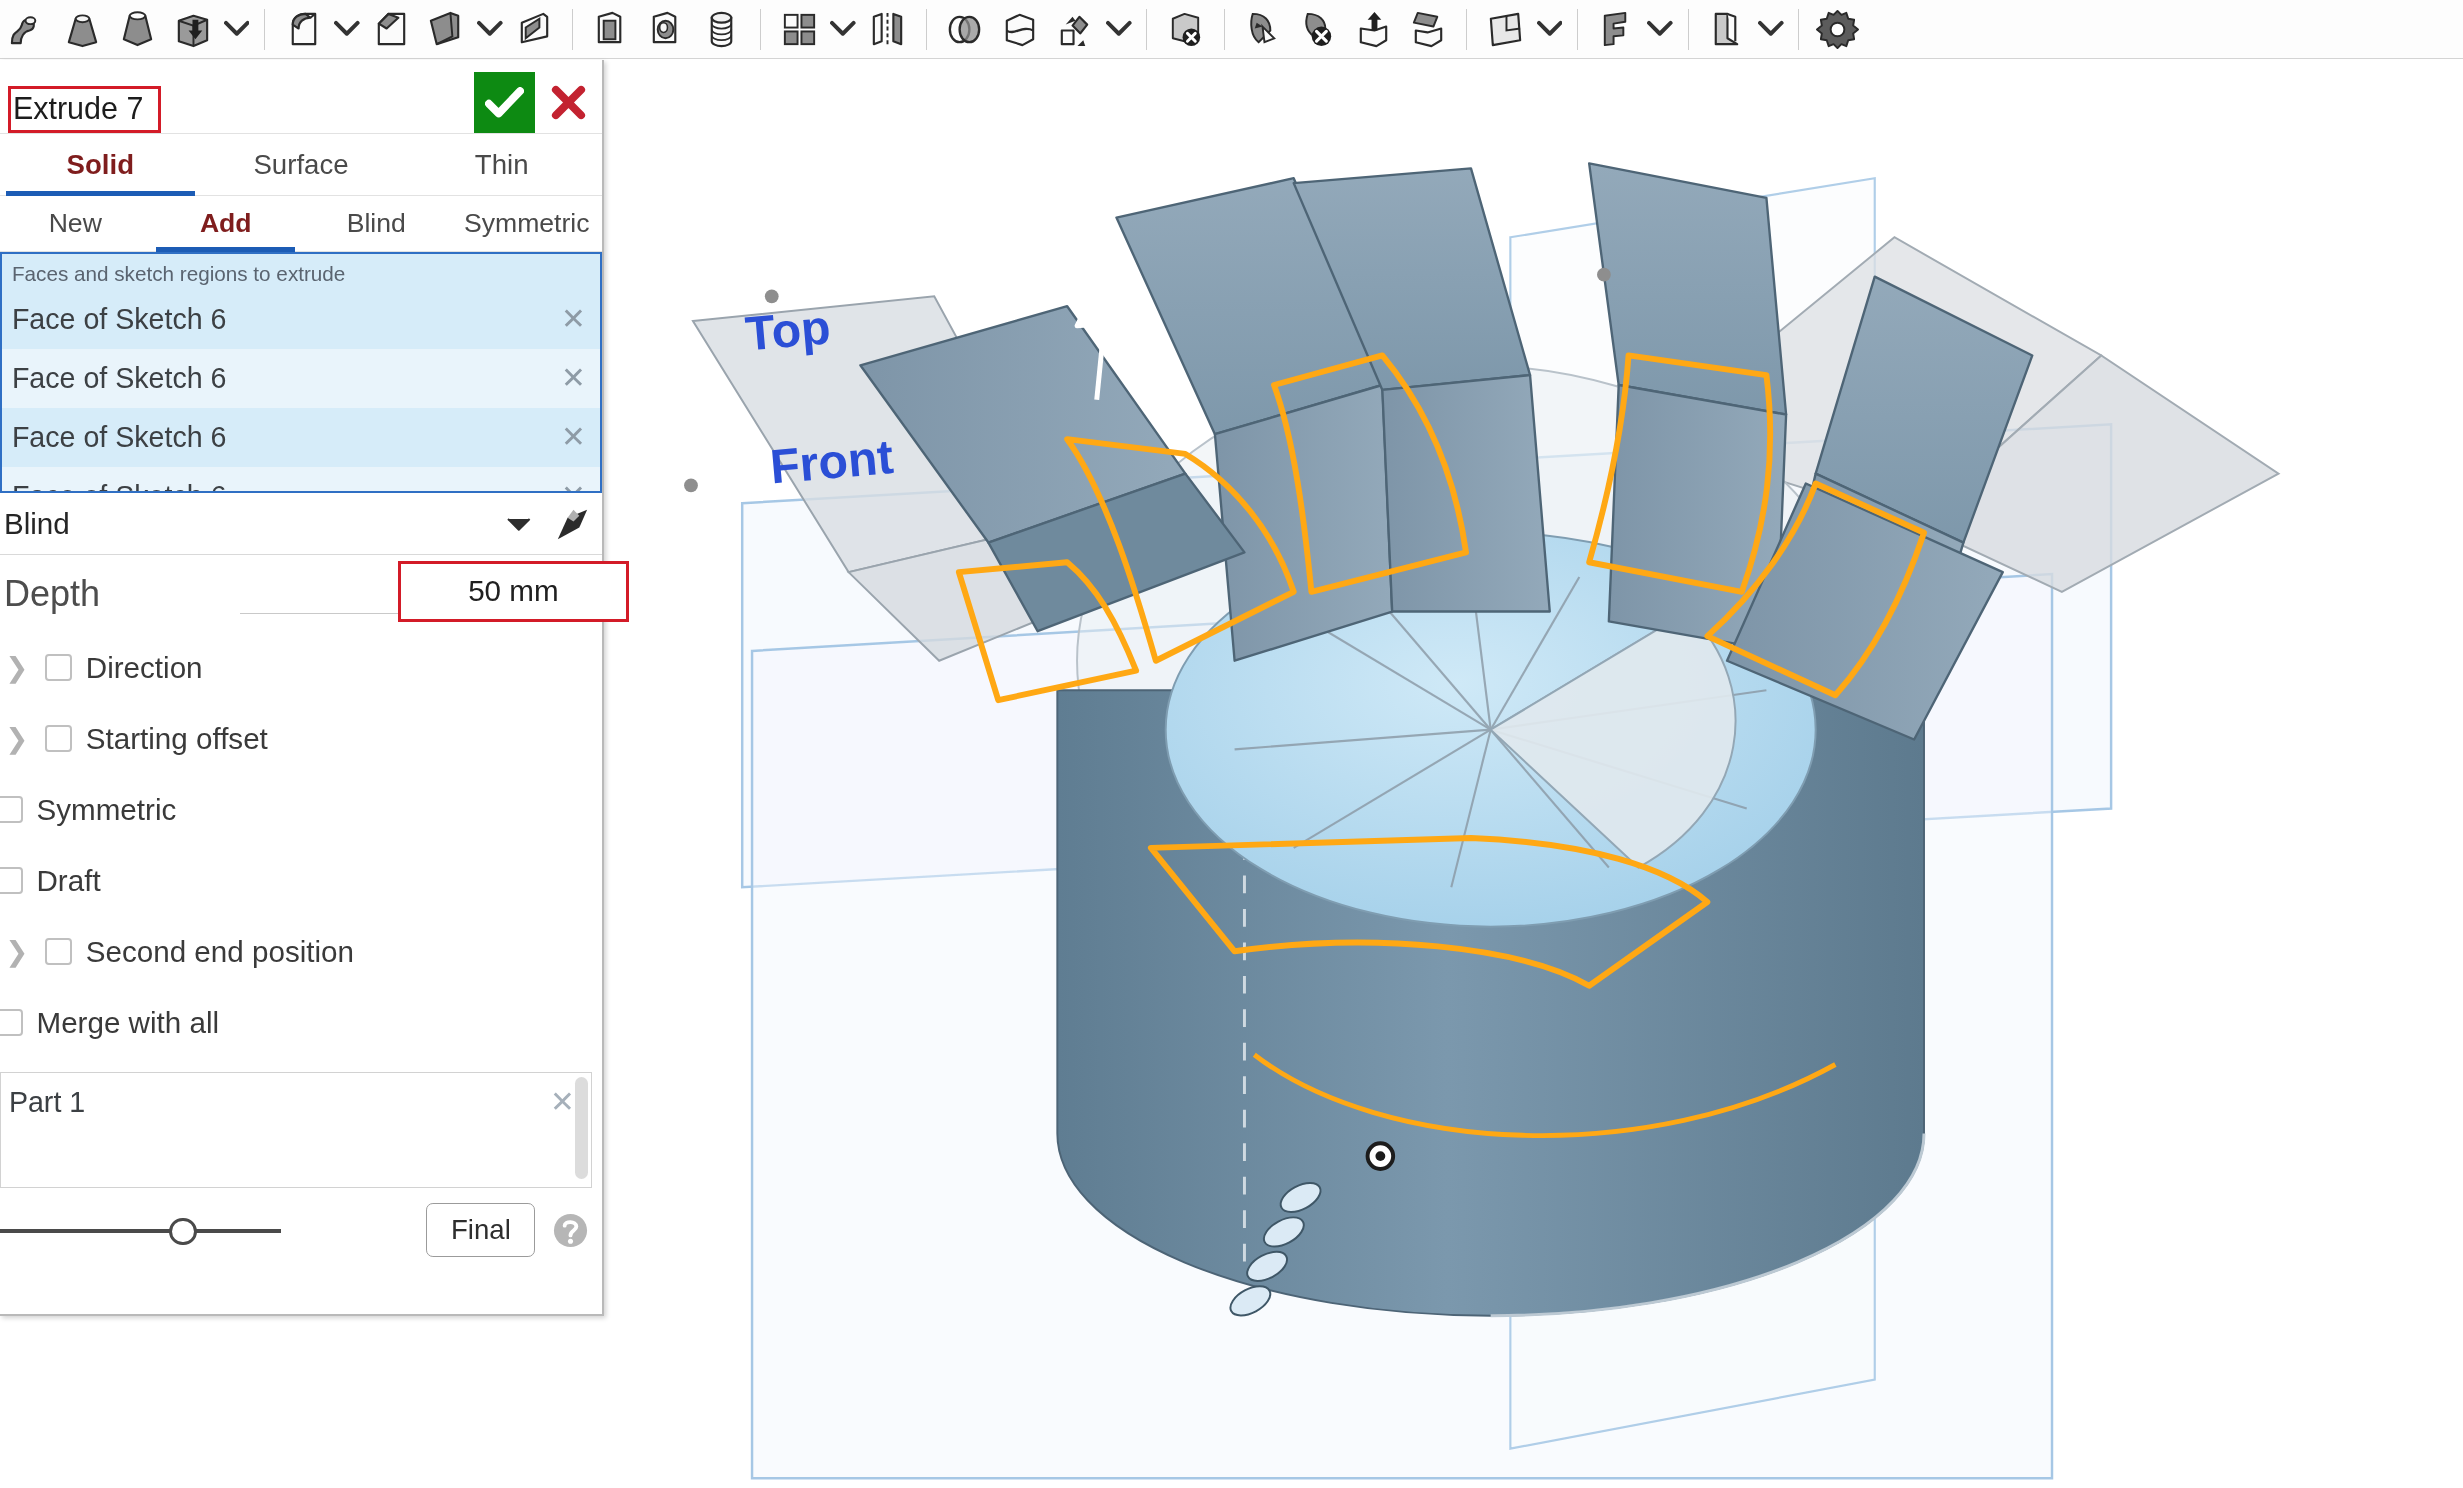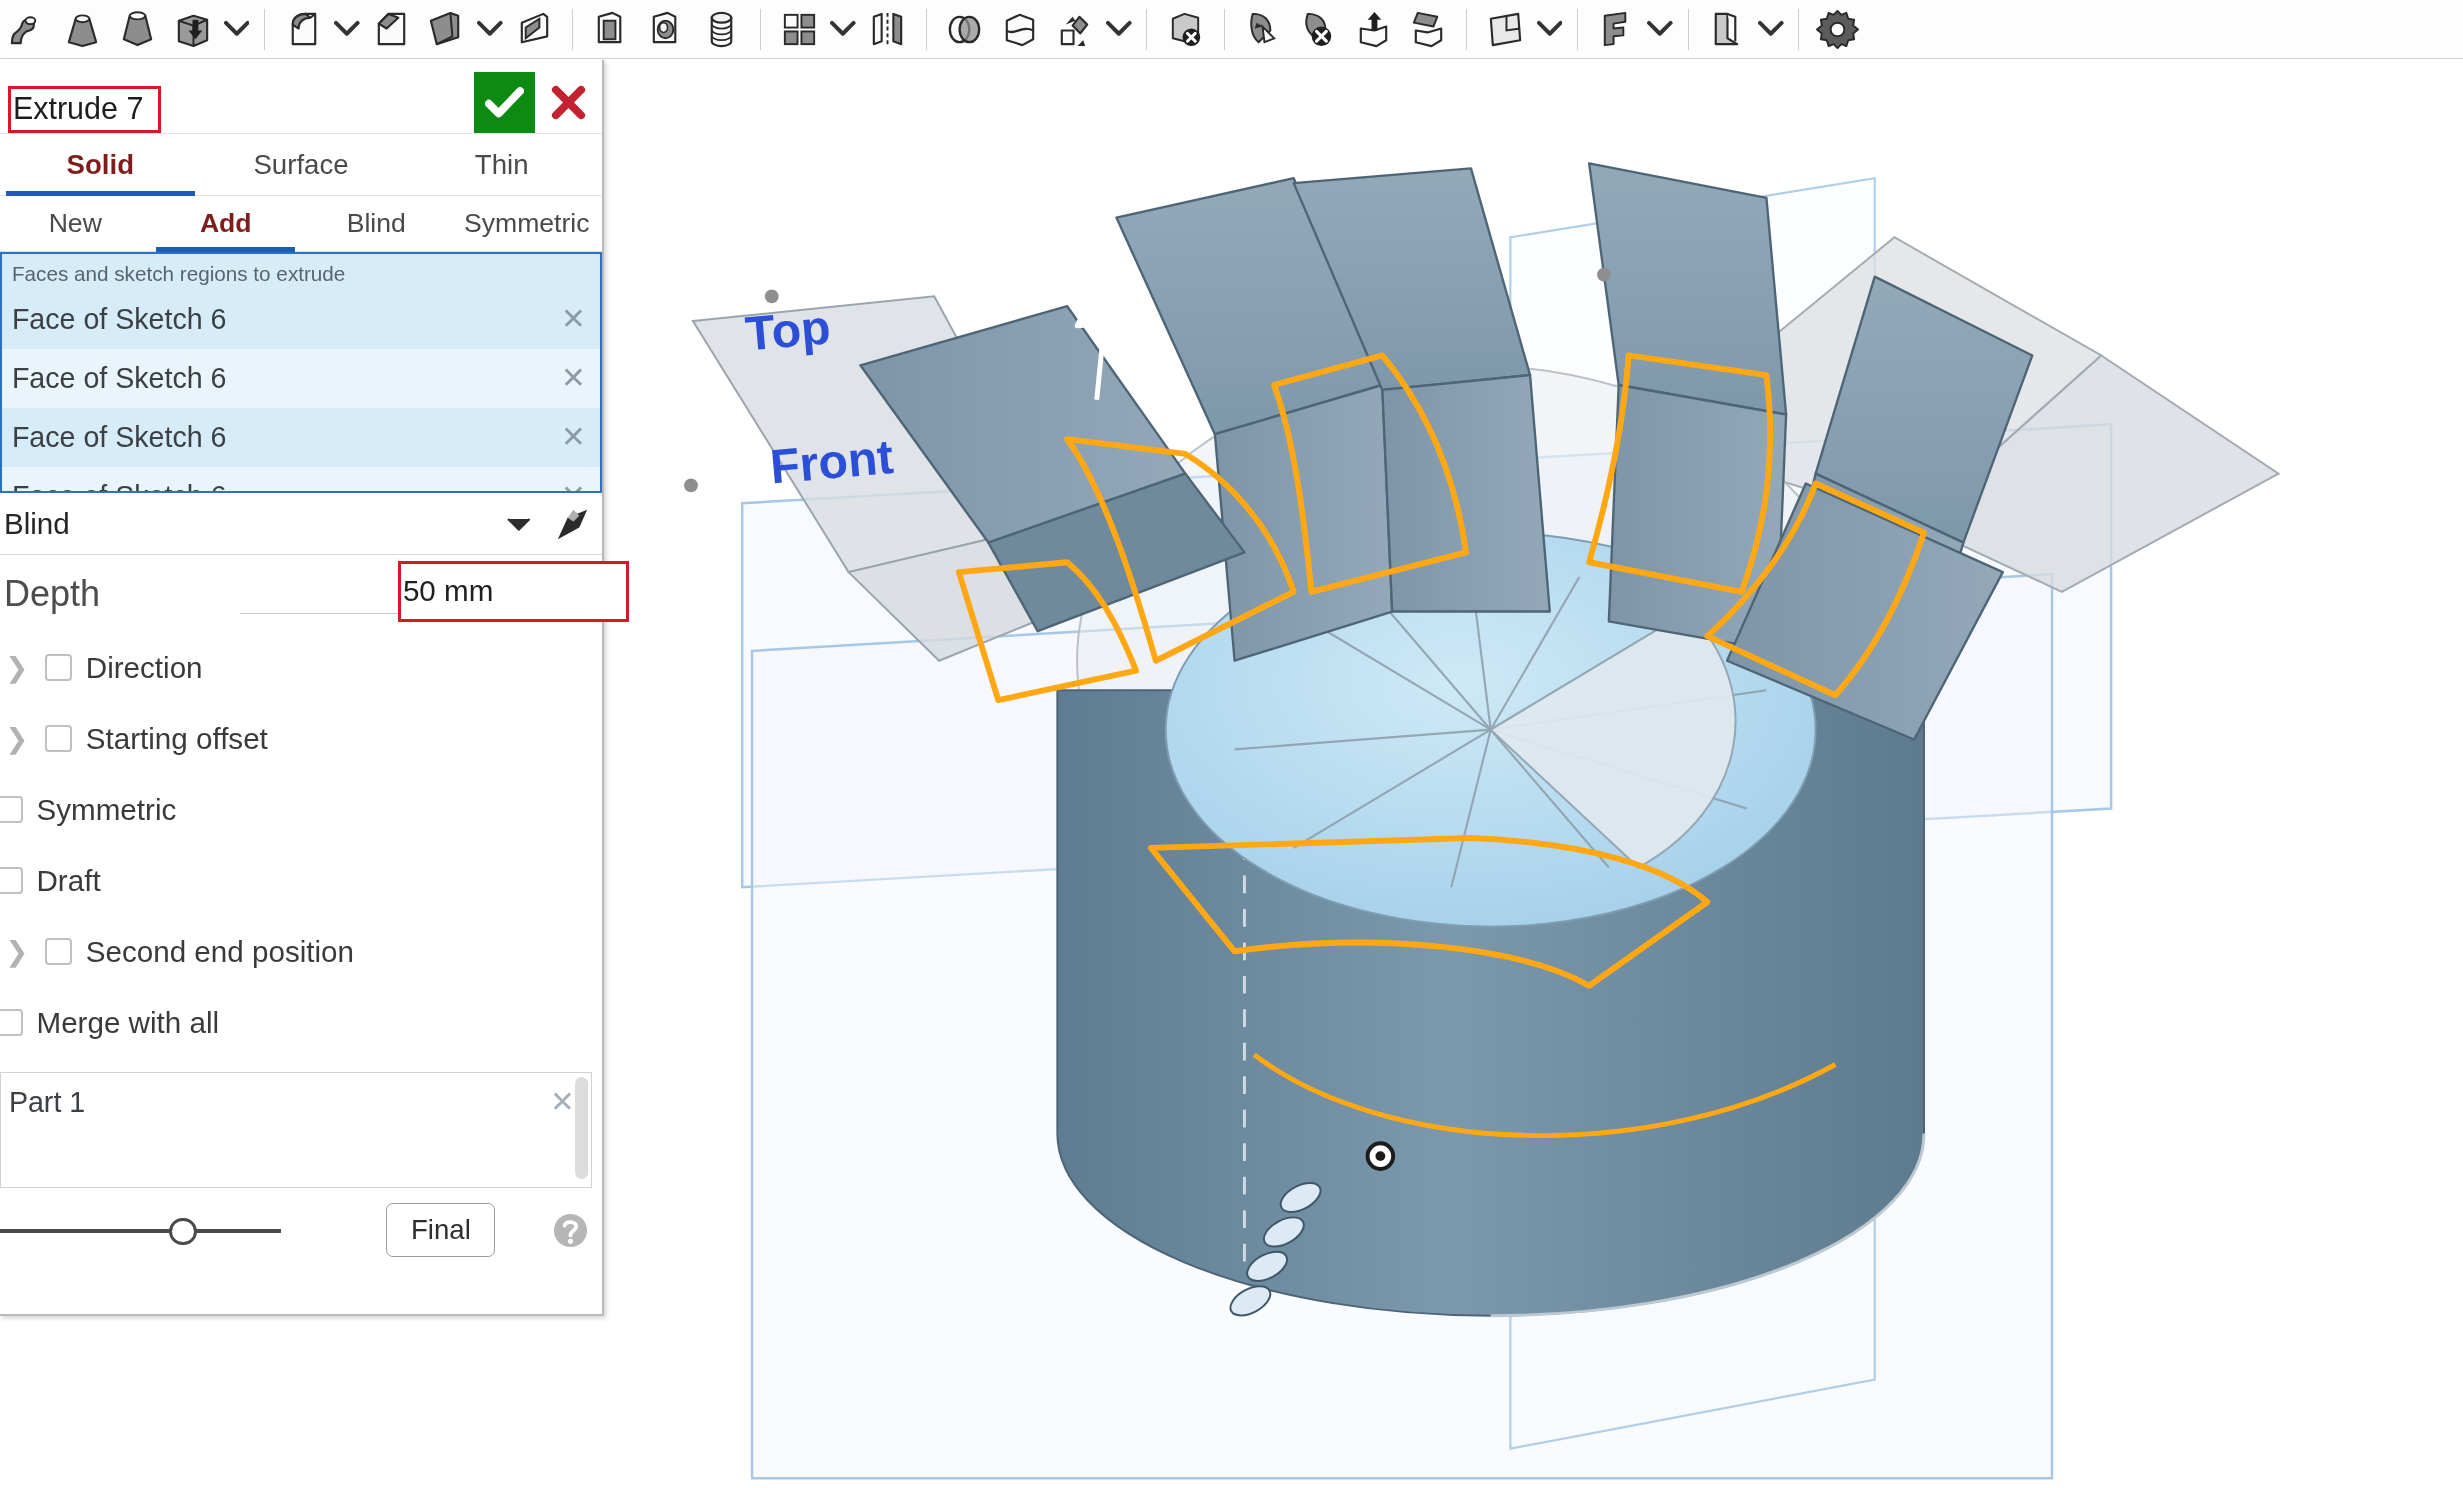--- a/index.html
+++ b/index.html
@@ -209,20 +209,21 @@
   #depthInput {
     position: absolute;
     left: 158px;
     top: 5.9px;
     width: 231px;
     height: 61px;
     border: 3px solid #d31b28;
     background: #fff;
     font-size: 29.6px;
     color: #202020;
+    text-align: center;
     font-family: "Liberation Sans", sans-serif;
     box-sizing: border-box;
     outline: none;
   }
 
   
   .cbrow {
     display: flex;
     align-items: center;
     height: 71px;
@@ -286,21 +287,20 @@
 
   
   #footer {
     flex: 0 0 auto;
     height: 85px;
     display: flex;
     align-items: center;
     padding-left: 0px;
     padding-right: 11.8px;
     box-sizing: border-box;
-    gap: 40px;
   }
   #slider {
     position: relative;
     width: 281px;
     height: 39px;
     flex: 0 0 auto;
     cursor: pointer;
   }
   #sliderTrack {
     position: absolute;

